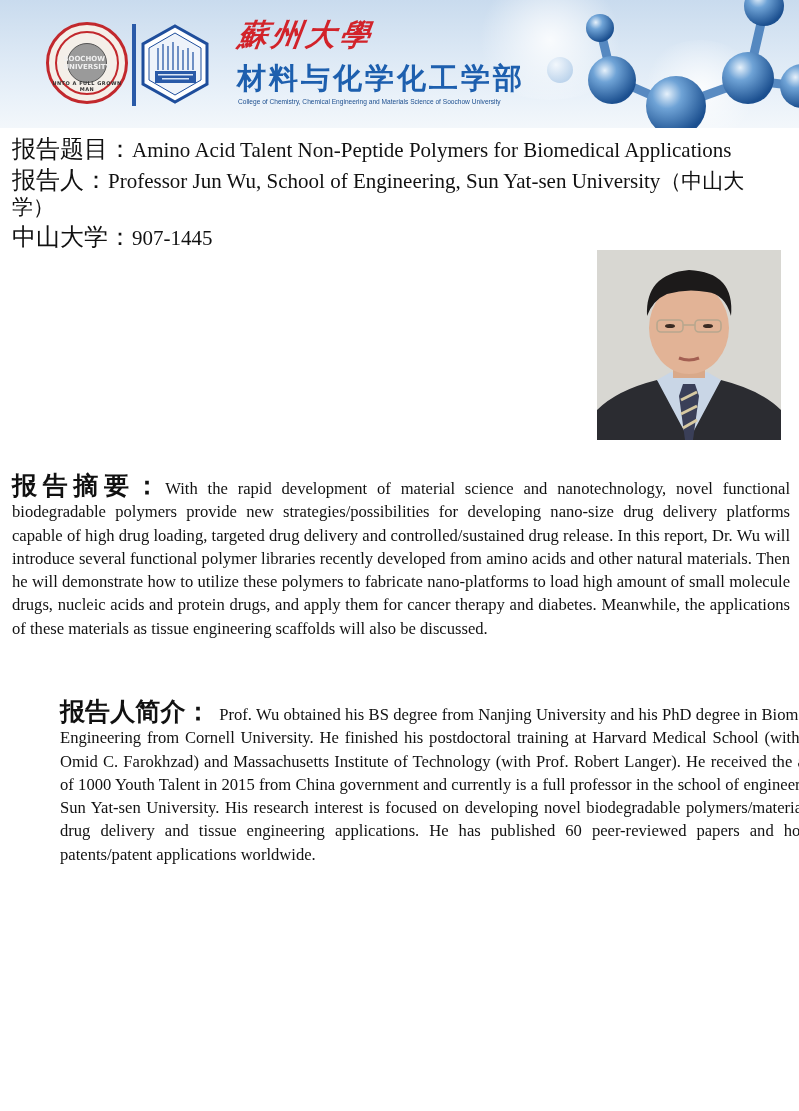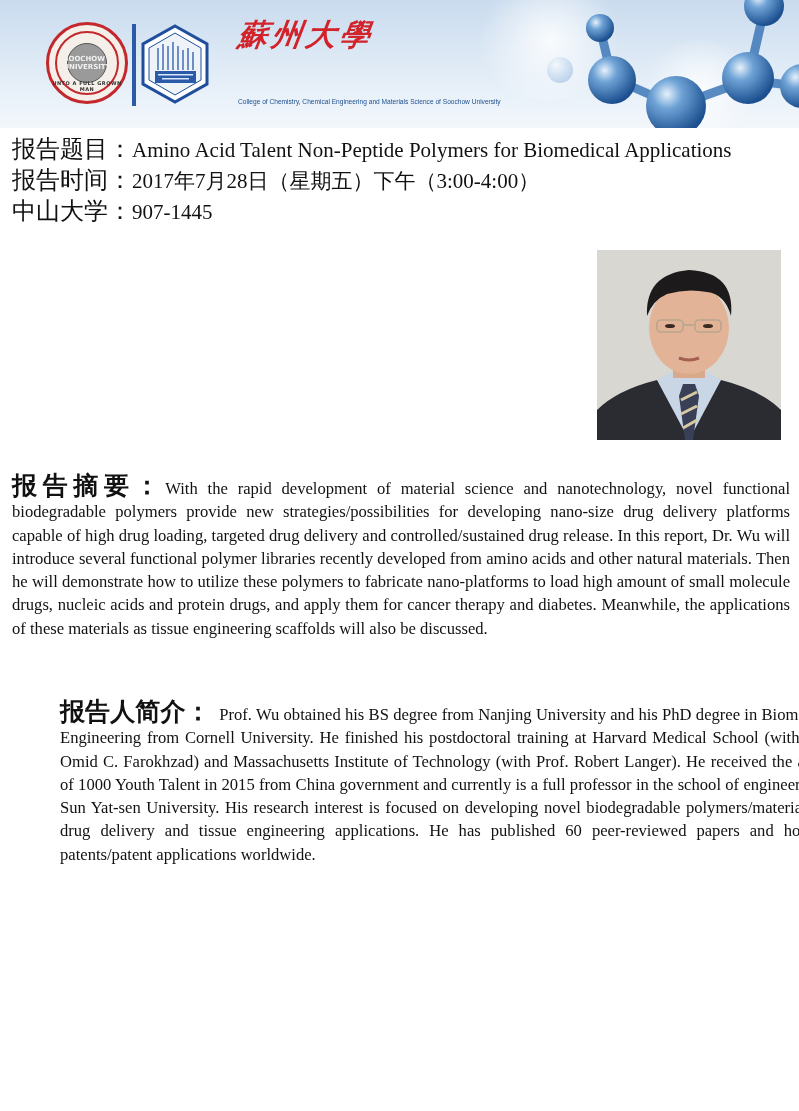--- a/index.html
+++ b/index.html
@@ -195,20 +195,21 @@
       <line x1="43" y1="26" x2="43" y2="46"></line>
       <line x1="48" y1="24" x2="48" y2="46"></line>
       <line x1="53" y1="28" x2="53" y2="46"></line>
     </g>
     <rect x="15" y="47" width="41" height="12" fill="#2a5aa8"></rect>
     <rect x="18" y="50" width="35" height="1.5" fill="#dbe6f5"></rect>
     <rect x="22" y="54" width="27" height="1.5" fill="#dbe6f5"></rect>
   </svg>
 
   <div class="univ-name">蘇州大學</div>
+  <div class="college-cn">材料与化学化工学部</div>
   <div class="college-en">College of Chemistry, Chemical Engineering and Materials Science of Soochow University</div>
 
   <svg class="molecule" viewBox="0 0 259 128">
     <defs>
       <radialGradient id="ball" cx="35%" cy="30%" r="70%">
         <stop offset="0%" stop-color="#e6f1fb"></stop>
         <stop offset="35%" stop-color="#6fa3d6"></stop>
         <stop offset="100%" stop-color="#1b4f8f"></stop>
       </radialGradient>
       <radialGradient id="ballFaint" cx="35%" cy="30%" r="70%">
@@ -230,22 +231,22 @@
     <circle cx="208" cy="78" r="26" fill="url(#ball)"></circle>
     <circle cx="224" cy="6" r="20" fill="url(#ball)"></circle>
     <circle cx="262" cy="86" r="22" fill="url(#ball)"></circle>
   </svg>
 </div>
 
 <div class="info">
   <p class="row">
     <span class="cn-label">报告题目：</span><span class="val">Amino Acid Talent Non-Peptide Polymers for Biomedical Applications</span>
   </p>
-  <p class="row row-time">
-    <span class="cn-label">报告时间：</span><span class="val">2017年7月28日（星期五）下午（3:00-4:00）</span>
+  <p class="row">
+    <span class="cn-label">报告人：</span><span class="val">Professor Jun Wu, School of  Engineering, Sun Yat-sen University（中山大学）</span>
   </p>
   <p class="row row-place">
     <span class="cn-label">中山大学：</span><span class="val">907-1445</span>
   </p>
 </div>
 
 <div class="photo" title="Portrait of Professor Jun Wu">
   <svg viewBox="0 0 184 190" width="184" height="190">
     <rect x="0" y="0" width="184" height="190" fill="#d8d7d2"></rect>
 

